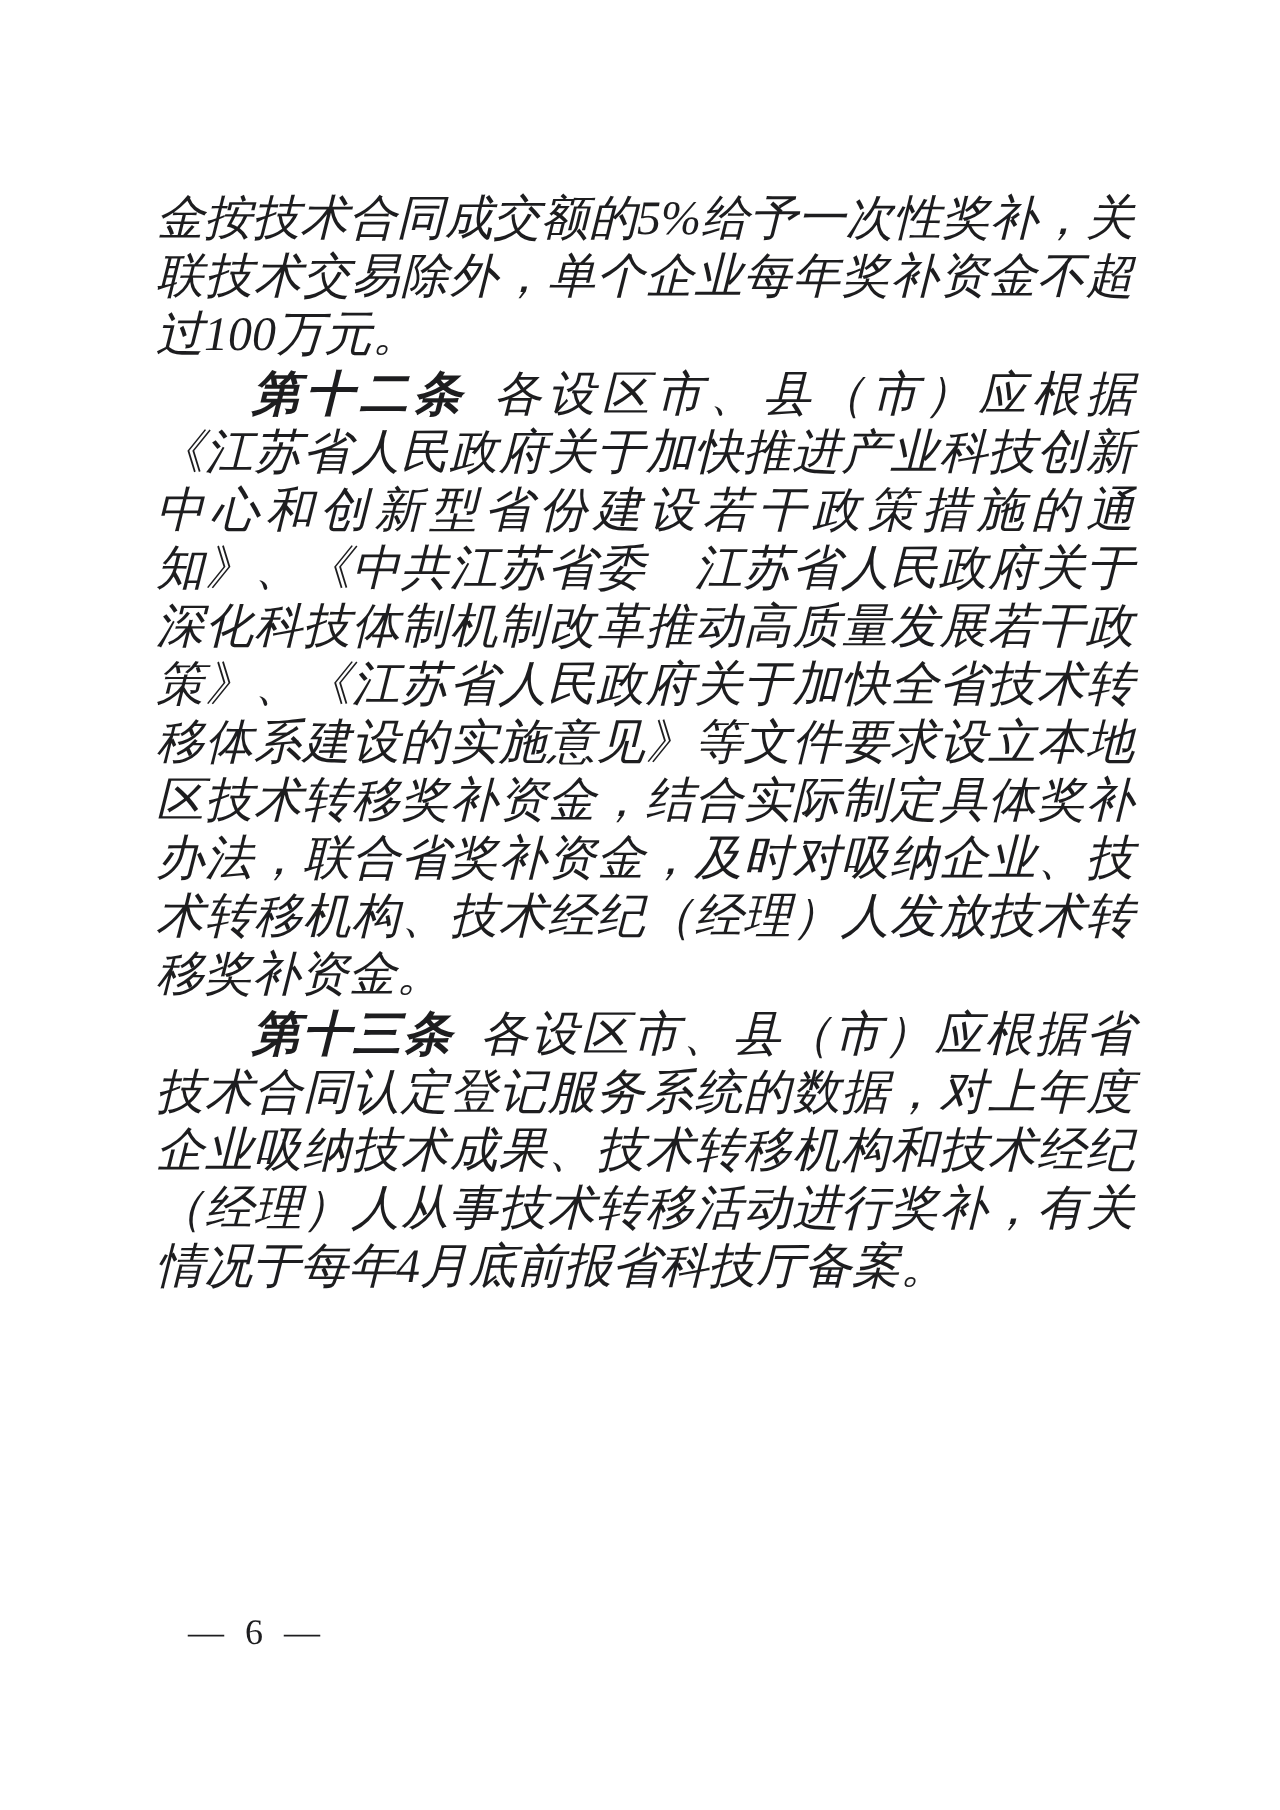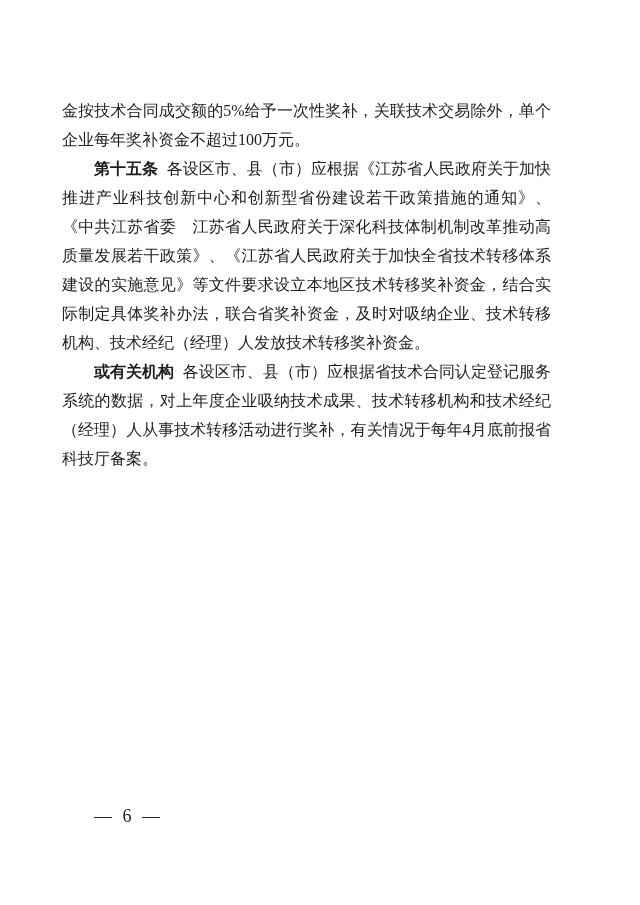--- a/index.html
+++ b/index.html
@@ -17,26 +17,27 @@
   }
   .page {
     position: absolute;
     left: 0; top: 0;
     width: 640px;
     height: 905px;
     background: #ffffff;
   }
   .content {
     position: absolute;
-    left: 62px;
+    left: 78px;
     top: 96px;
     width: 489px;
-    font-size: 16px;
+    font-size: 24px;
     line-height: 29px;
     text-align: justify;
+    font-style: italic;
   }
   .para {
     margin: 0;
     padding: 0;
     text-indent: 0;
   }
   .para.indent {
     text-indent: 2em;
   }
   .article-label {
@@ -55,23 +56,23 @@
 </style>
 </head>
 <body>
 
 <div class="page">
 
   <div class="content">
 
     <p class="para"><span>金按技术合同成交额的5%给予一次性奖补，关联技术交易除外，单个企业每年奖补资金不超过100万元。</span></p>
 
-    <p class="para indent"><span class="article-label">第十五条</span><span>各设区市、县（市）应根据《江苏省人民政府关于加快推进产业科技创新中心和创新型省份建设若干政策措施的通知》、《中共江苏省委　江苏省人民政府关于深化科技体制机制改革推动高质量发展若干政策》、《江苏省人民政府关于加快全省技术转移体系建设的实施意见》等文件要求设立本地区技术转移奖补资金，结合实际制定具体奖补办法，联合省奖补资金，及时对吸纳企业、技术转移机构、技术经纪（经理）人发放技术转移奖补资金。</span></p>
+    <p class="para indent"><span class="article-label">第十二条</span><span>各设区市、县（市）应根据《江苏省人民政府关于加快推进产业科技创新中心和创新型省份建设若干政策措施的通知》、《中共江苏省委　江苏省人民政府关于深化科技体制机制改革推动高质量发展若干政策》、《江苏省人民政府关于加快全省技术转移体系建设的实施意见》等文件要求设立本地区技术转移奖补资金，结合实际制定具体奖补办法，联合省奖补资金，及时对吸纳企业、技术转移机构、技术经纪（经理）人发放技术转移奖补资金。</span></p>
 
-    <p class="para indent"><span class="article-label">或有关机构</span><span>各设区市、县（市）应根据省技术合同认定登记服务系统的数据，对上年度企业吸纳技术成果、技术转移机构和技术经纪（经理）人从事技术转移活动进行奖补，有关情况于每年4月底前报省科技厅备案。</span></p>
+    <p class="para indent"><span class="article-label">第十三条</span><span>各设区市、县（市）应根据省技术合同认定登记服务系统的数据，对上年度企业吸纳技术成果、技术转移机构和技术经纪（经理）人从事技术转移活动进行奖补，有关情况于每年4月底前报省科技厅备案。</span></p>
 
 
 
   </div>
 
   <div class="footer">— 6 —</div>
 
 </div>
 
 </body></html>

